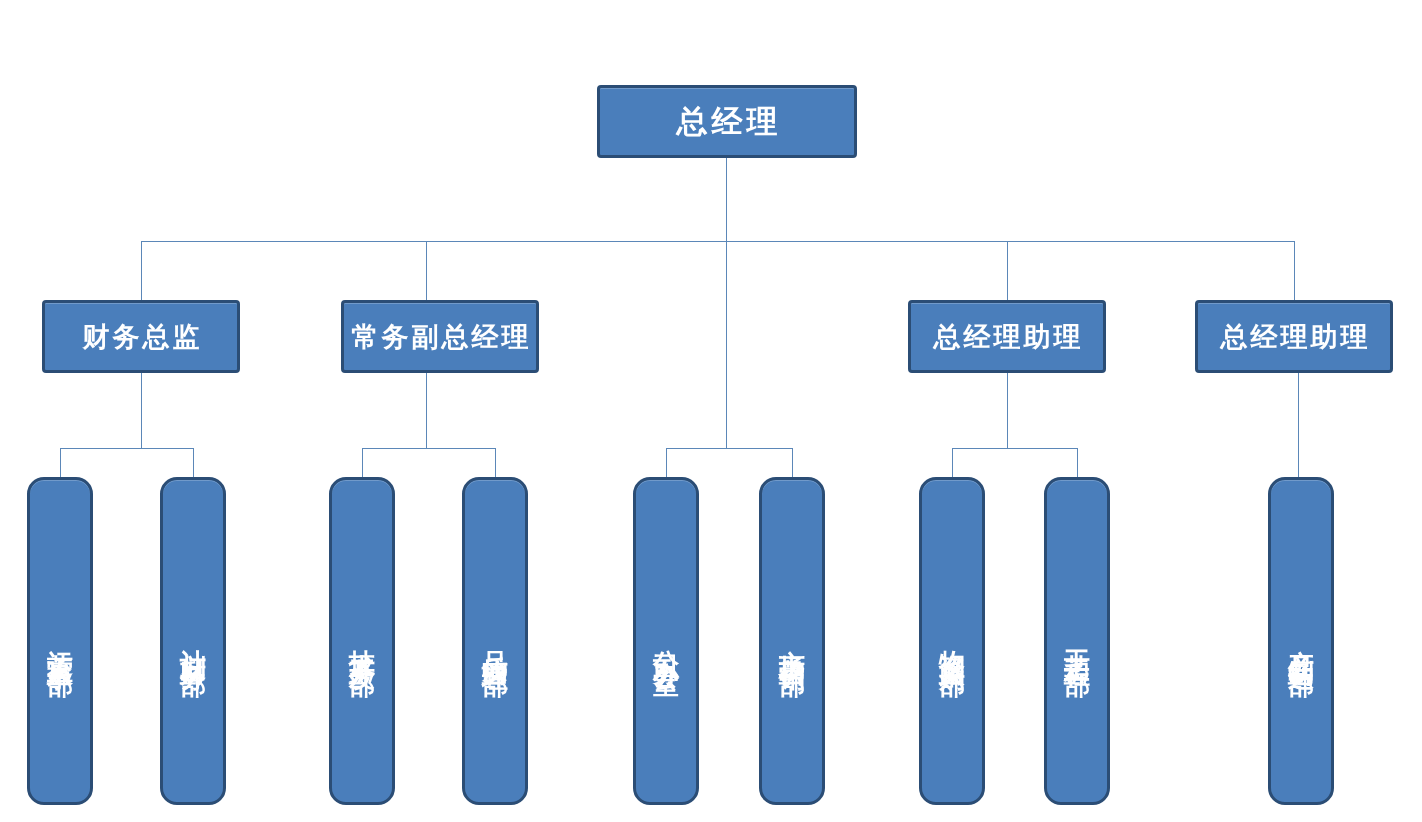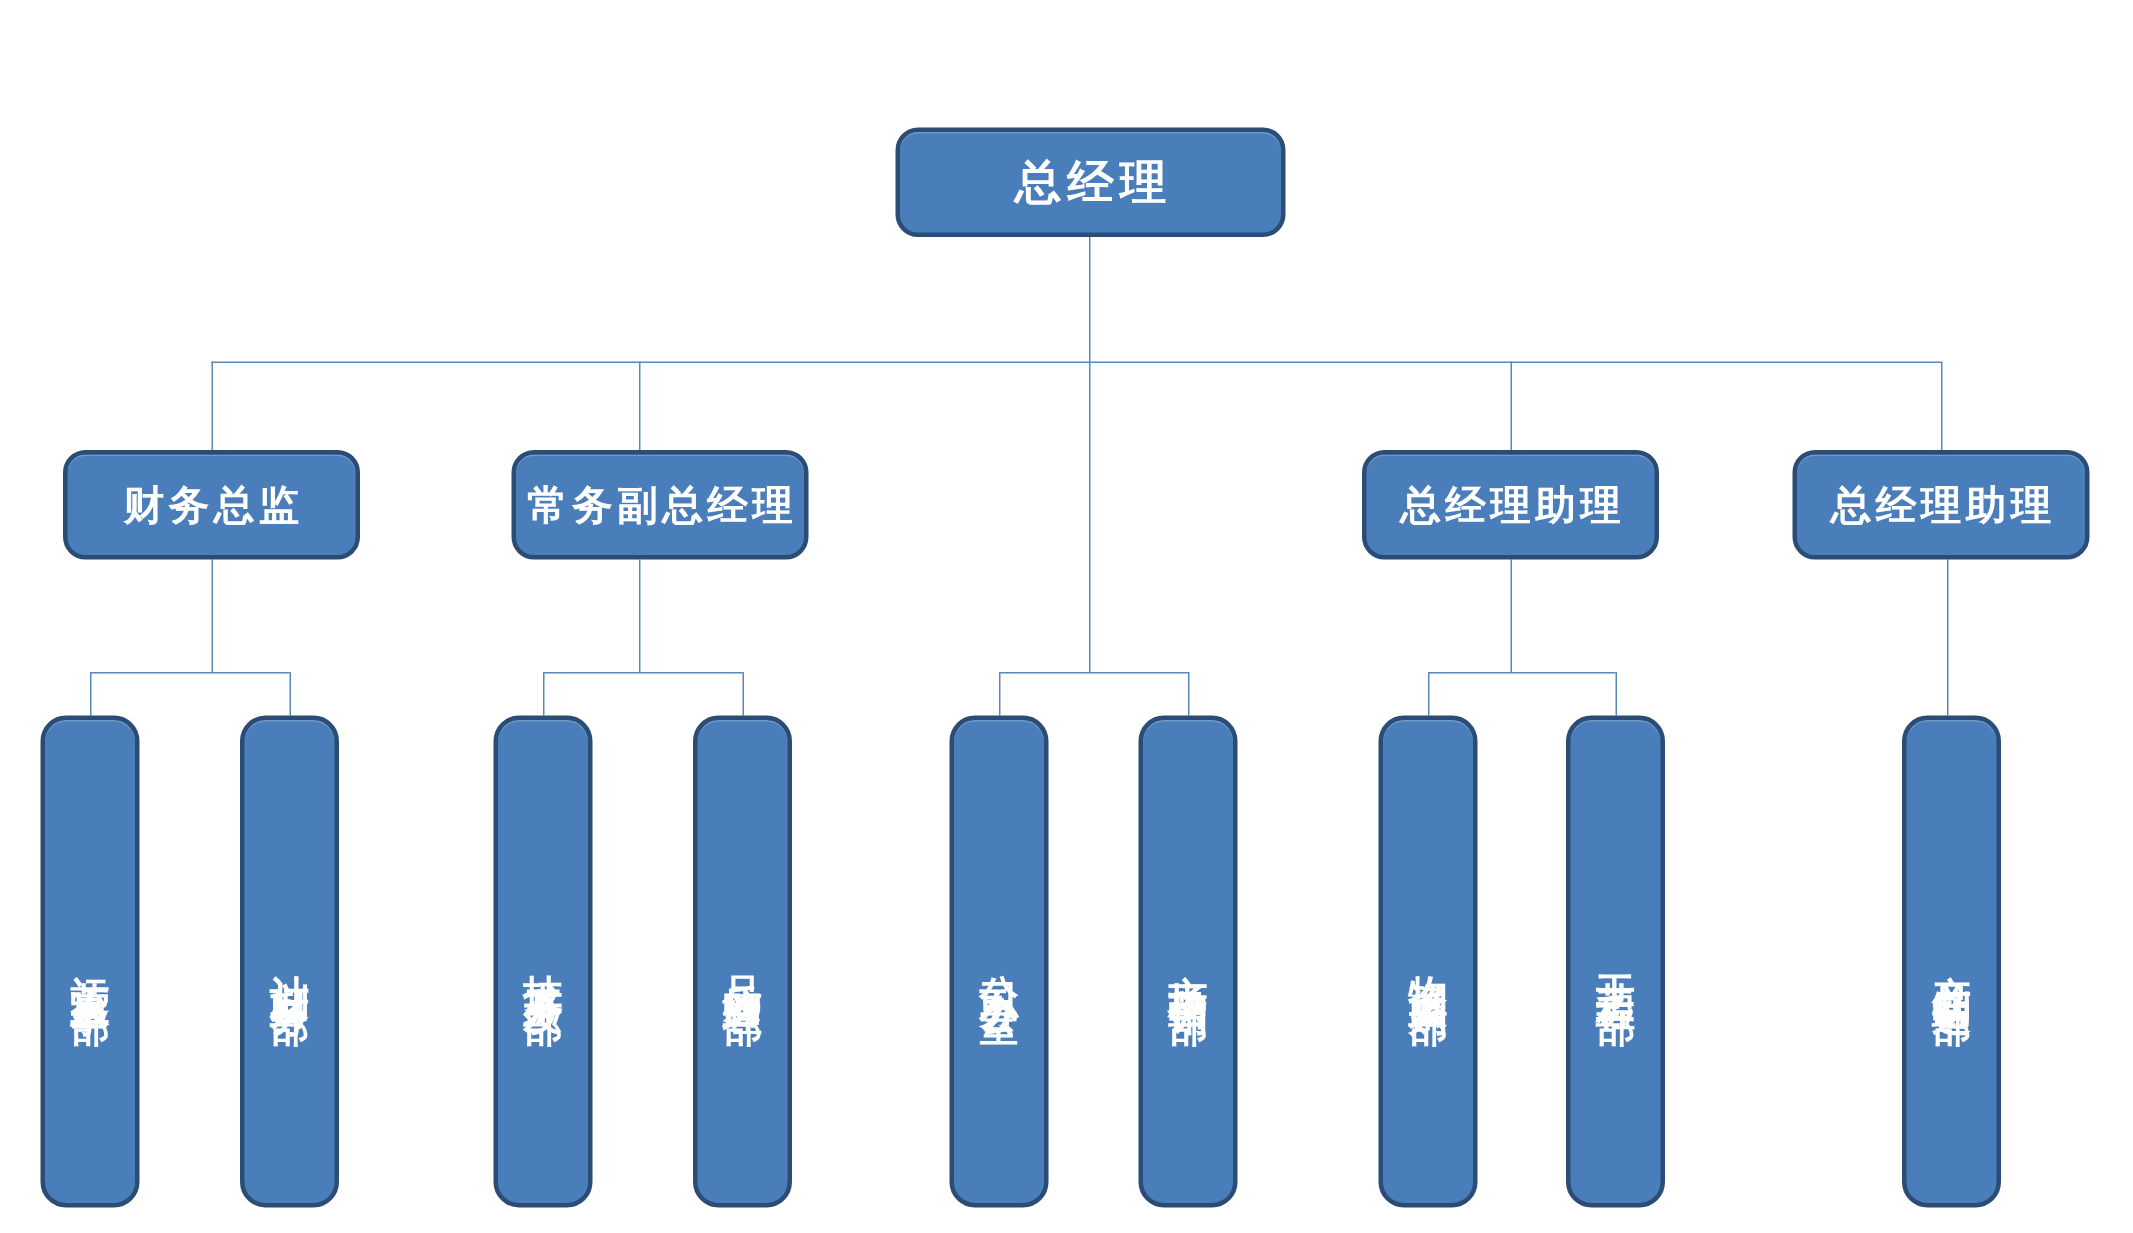--- a/index.html
+++ b/index.html
@@ -31,21 +31,21 @@
     position: absolute;
     height: 1px;
     background: var(--connector);
   }
 
   
   .node {
     position: absolute;
     background: var(--node-fill);
     border: 3px solid var(--node-border);
-    border-radius: 15px;
+    border-radius: 4px;
     color: var(--text);
     display: flex;
     align-items: center;
     justify-content: center;
     font-weight: bold;
     box-shadow: inset 0 1px 0 rgba(255,255,255,0.22);
     text-align: center;
   }
 
   .root-node {

